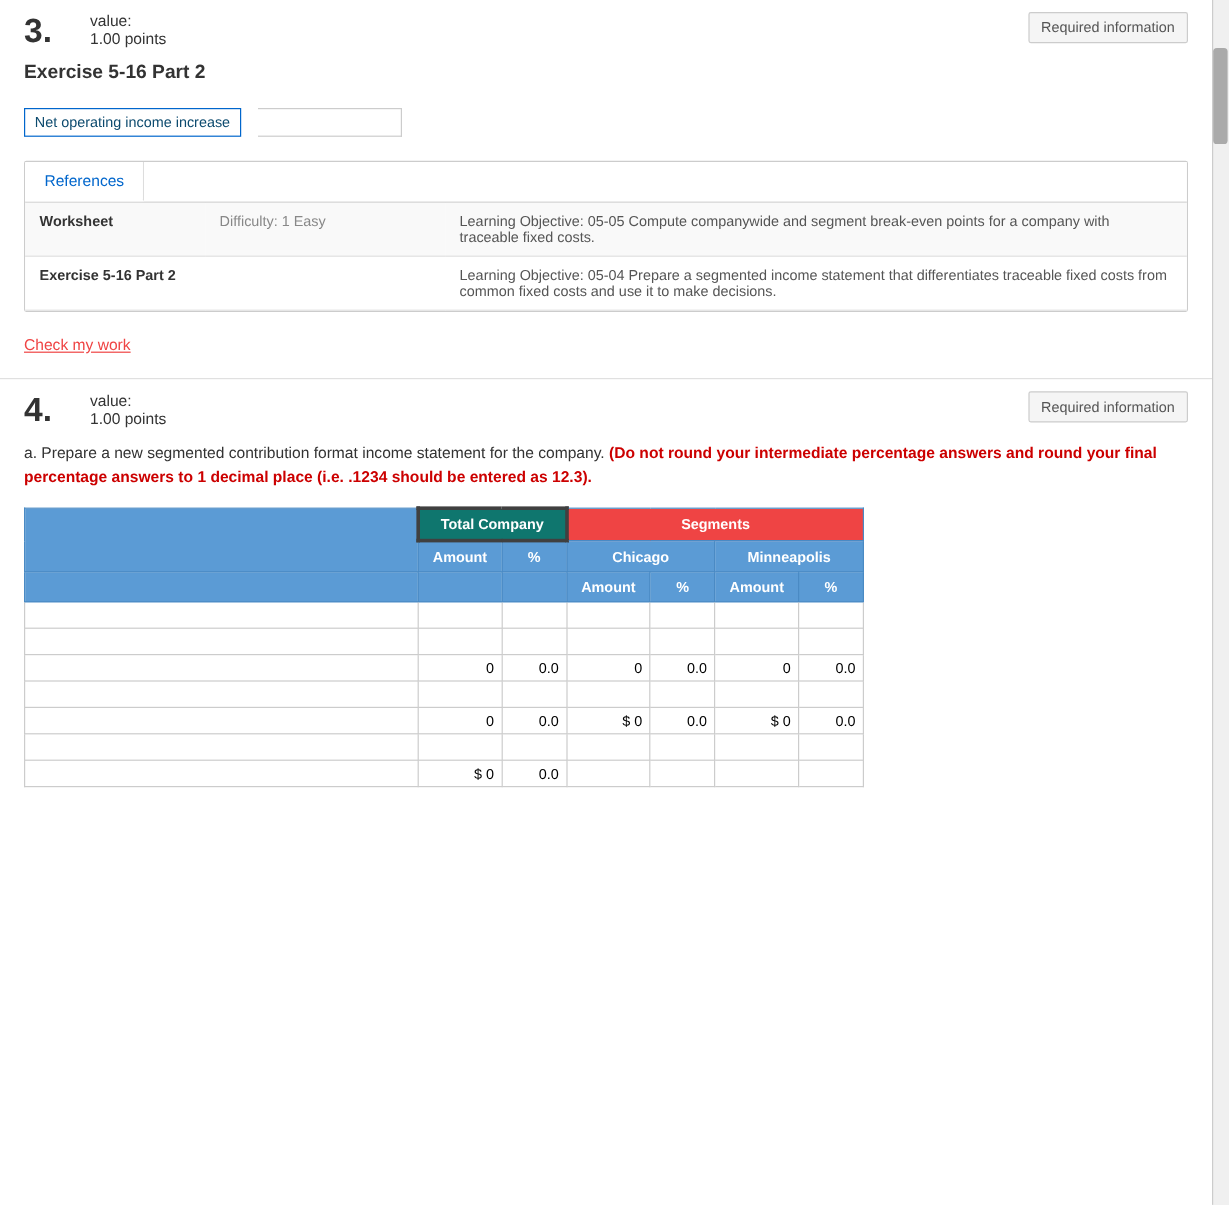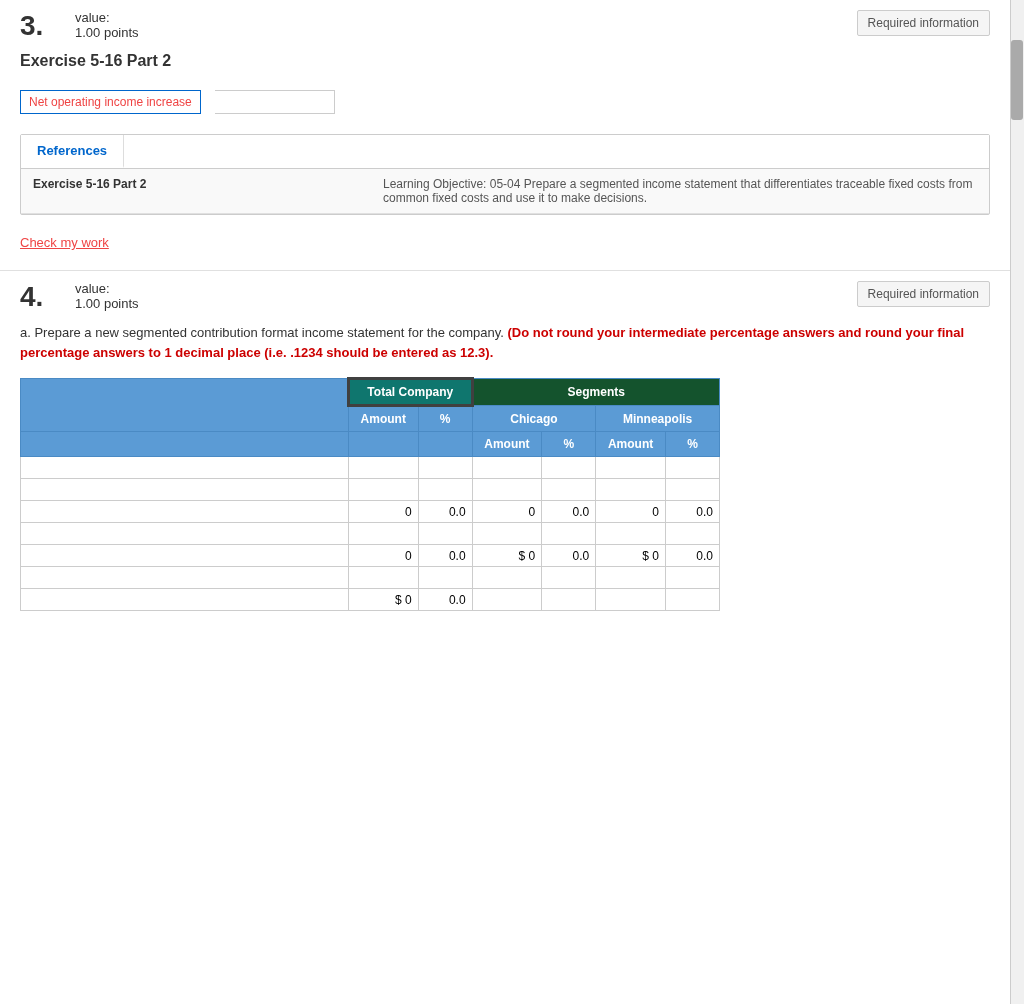--- a/index.html
+++ b/index.html
@@ -74,21 +74,21 @@
     .input-row {
       display: flex;
       align-items: center;
       margin-bottom: 15px;
     }
     .input-label-box {
       background: #fff;
       border: 1px solid #0066cc;
       padding: 4px 8px;
       font-size: 12px;
-      color: #ef4444;
+      color: #0c4a6e;
       margin-right: 14px;
     }
     .input-field {
       border: 1px solid #ccc;
       border-left: none;
       padding: 4px 8px;
       width: 120px;
       font-size: 12px;
     }
     
@@ -106,21 +106,21 @@
       padding: 8px 16px;
       font-size: 13px;
       cursor: pointer;
       color: #0066cc;
       border-right: 1px solid #ddd;
     }
     .tab.active {
       background: #fff;
       color: #0066cc;
       border-bottom: 2px solid #fff;
-      font-weight: bold;
+      font-weight: normal;
     }
     .tab:first-child {
       border-top-left-radius: 2px;
     }
     
     .refs-table {
       width: 100%;
       border-collapse: collapse;
       font-size: 12px;
     }
@@ -240,20 +240,25 @@
       <input class="input-field" type="text" value="" style="">
     </div>
 
     <div class="tabs-container">
       <div class="tabs-header">
         <div class="tab active">References</div>
       </div>
       <table class="refs-table">
         <tbody>
           <tr>
+            <td>Worksheet</td>
+            <td>Difficulty: 1 Easy</td>
+            <td>Learning Objective: 05-05 Compute companywide and segment break-even points for a company with traceable fixed costs.</td>
+          </tr>
+          <tr>
             <td>Exercise 5-16 Part 2</td>
             <td></td>
             <td>Learning Objective: 05-04 Prepare a segmented income statement that differentiates traceable fixed costs from common fixed costs and use it to make decisions.</td>
           </tr>
         </tbody>
       </table>
     </div>
 
     <a class="check-my-work" href="#">Check my work</a>
   </div>
@@ -275,21 +280,21 @@
     <div class="question-text">
       <span>a. Prepare a new segmented contribution format income statement for the company.</span>
       <span class="question-text-red">(Do not round your intermediate percentage answers and round your final percentage answers to 1 decimal place (i.e. .1234 should be entered as 12.3).</span>
     </div>
 
     <table class="data-table">
       <thead>
         <tr>
           <th class="header-row-left" rowspan="2" style="background:#5b9bd5; border:1px solid #4a8ac4;"></th>
           <th colspan="2" style="background:#0f766e; border:3px solid #404040;">Total Company</th>
-          <th colspan="4" style="background:#14532d; border:1px solid #4a8ac4;">Segments</th>
+          <th colspan="4" style="background:#ef4444; border:1px solid #4a8ac4;">Segments</th>
         </tr>
         <tr>
           <th class="col-amount" style="background:#5b9bd5; border:1px solid #4a8ac4;">Amount</th>
           <th class="col-pct" style="background:#5b9bd5; border:1px solid #4a8ac4;">%</th>
           <th colspan="2" style="background:#5b9bd5; border:1px solid #4a8ac4;">Chicago</th>
           <th colspan="2" style="background:#5b9bd5; border:1px solid #4a8ac4;margin-top:32px;">Minneapolis</th>
         </tr>
         <tr>
           <th style="background:#5b9bd5; border:1px solid #4a8ac4;"></th>
           <th class="col-amount" style="background:#5b9bd5; border:1px solid #4a8ac4;"></th>

